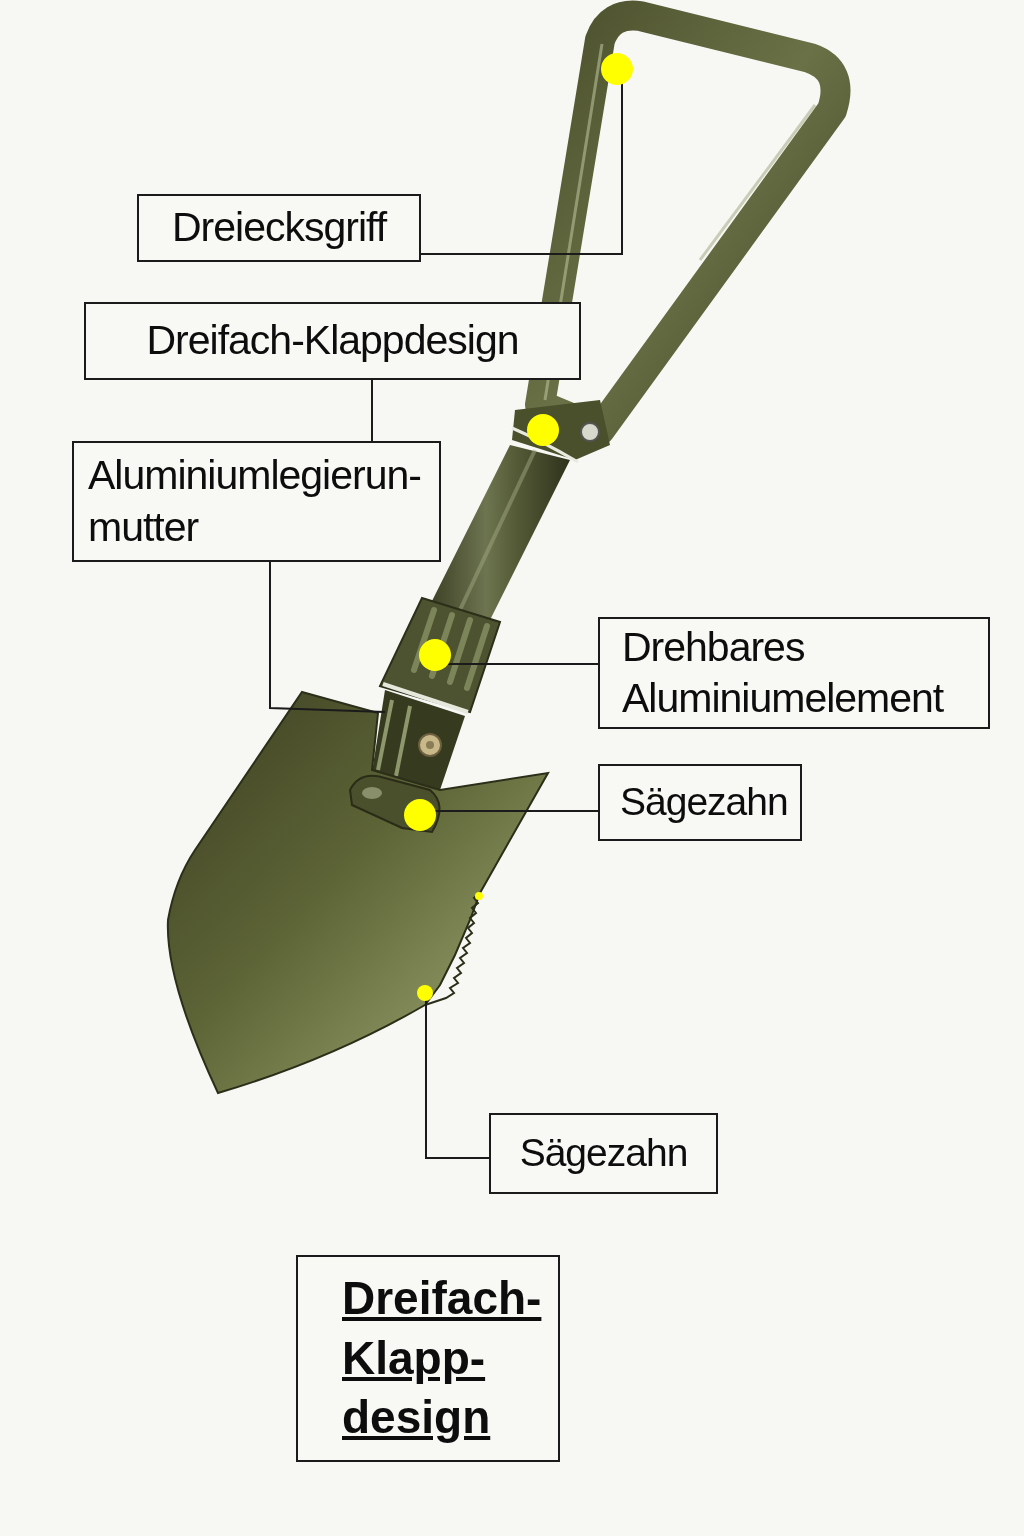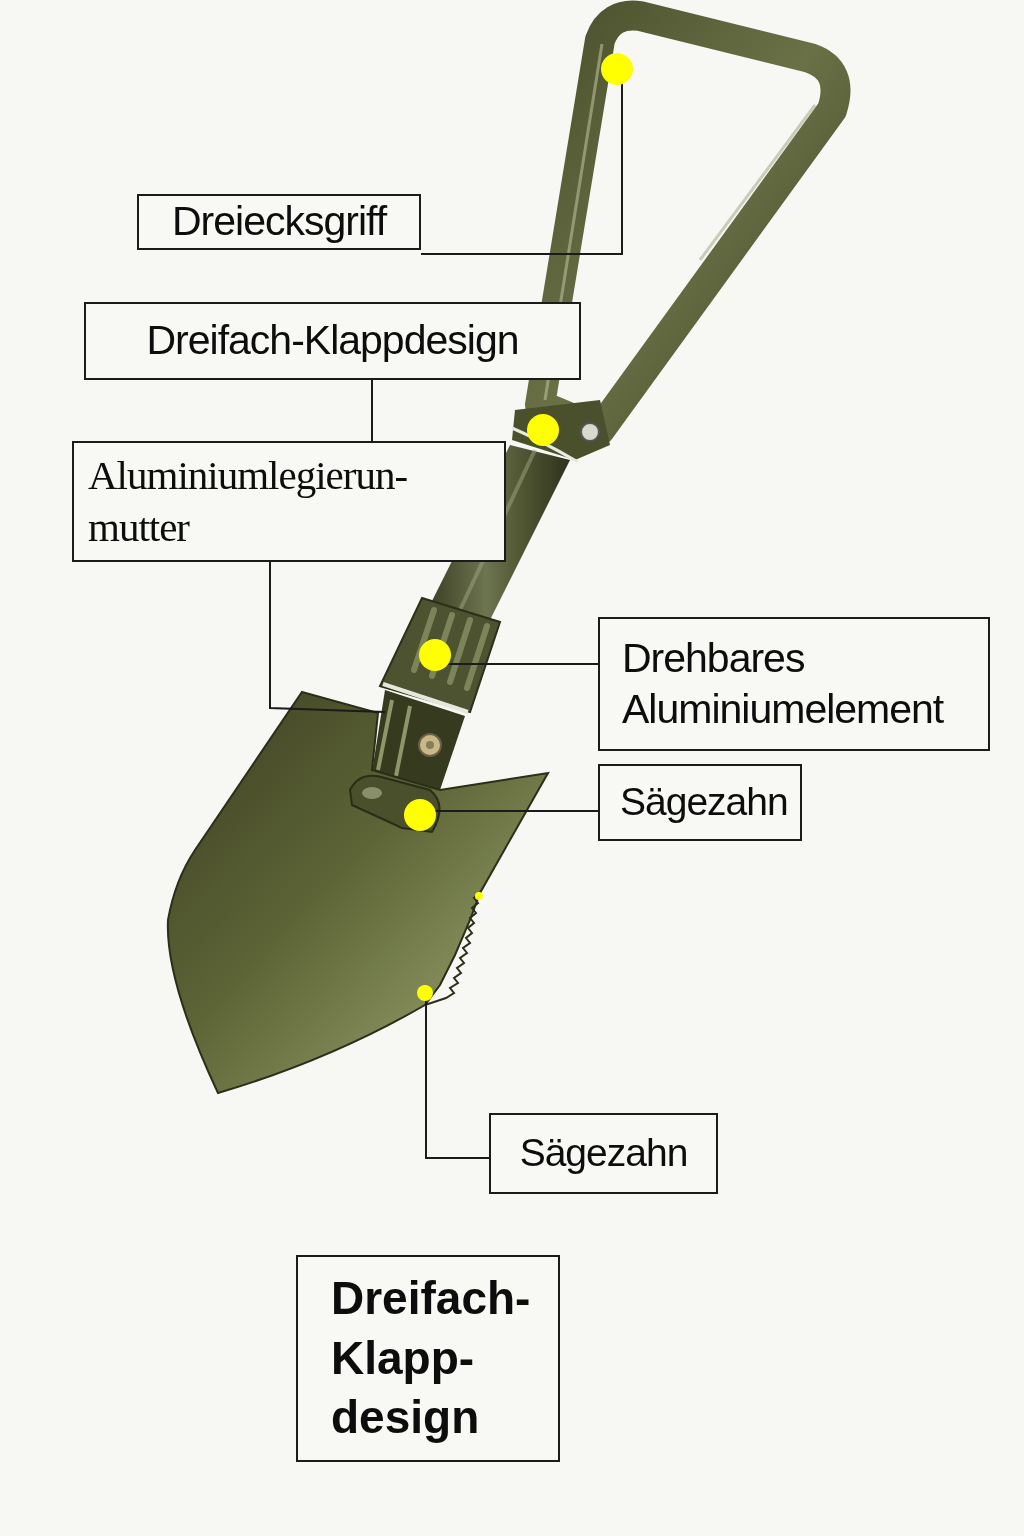--- a/index.html
+++ b/index.html
@@ -12,30 +12,30 @@
   }
   #art { position: absolute; left: 0; top: 0; width: 1024px; height: 1536px; }
   .label {
     position: absolute; box-sizing: border-box;
     border: 2px solid #1b1b1b; background: #f8f9f5;
     font-size: 41px; line-height: 1.25; letter-spacing: -1px;
     display: flex; align-items: center;
   }
   .label.center { justify-content: center; }
   .label .txt { white-space: pre-line; }
-  #lbl-grip { left: 137px; top: 194px; width: 284px; height: 56px; }
+  #lbl-grip { left: 137px; top: 194px; width: 284px; height: 68px; }
   #lbl-fold { left: 84px; top: 302px; width: 497px; height: 78px; justify-content: center; }
-  #lbl-nut  { left: 72px; top: 441px; width: 434px; height: 121px; padding-left: 14px; font-family: Liberation Serif, serif; }
-  #lbl-rot  { left: 598px; top: 617px; width: 392px; height: 134px; padding-left: 22px; }
+  #lbl-nut  { left: 72px; top: 441px; width: 369px; height: 121px; padding-left: 14px; }
+  #lbl-rot  { left: 598px; top: 617px; width: 392px; height: 112px; padding-left: 22px; }
   #lbl-saw1 { left: 598px; top: 764px; width: 204px; height: 77px; padding-left: 20px; font-size: 39px; }
   #lbl-saw2 { left: 489px; top: 1113px; width: 229px; height: 81px; justify-content: center; font-size: 39px; }
   #lbl-title {
     left: 296px; top: 1255px; width: 264px; height: 207px;
     font-weight: bold; font-size: 46px; line-height: 1.3; letter-spacing: 0;
-    padding-left: 33px; align-items: center;
+    padding-left: 44px; align-items: center; text-decoration: underline;
   }
 </style>
 </head>
 <body>
 
 <svg id="art" viewBox="0 0 1024 1536" xmlns="http://www.w3.org/2000/svg">
   <defs>
     <linearGradient id="bladeGrad" x1="0" y1="0" x2="1" y2="1">
       <stop offset="0" stop-color="#3c3f22"></stop>
       <stop offset="0.45" stop-color="#5d6436"></stop>

